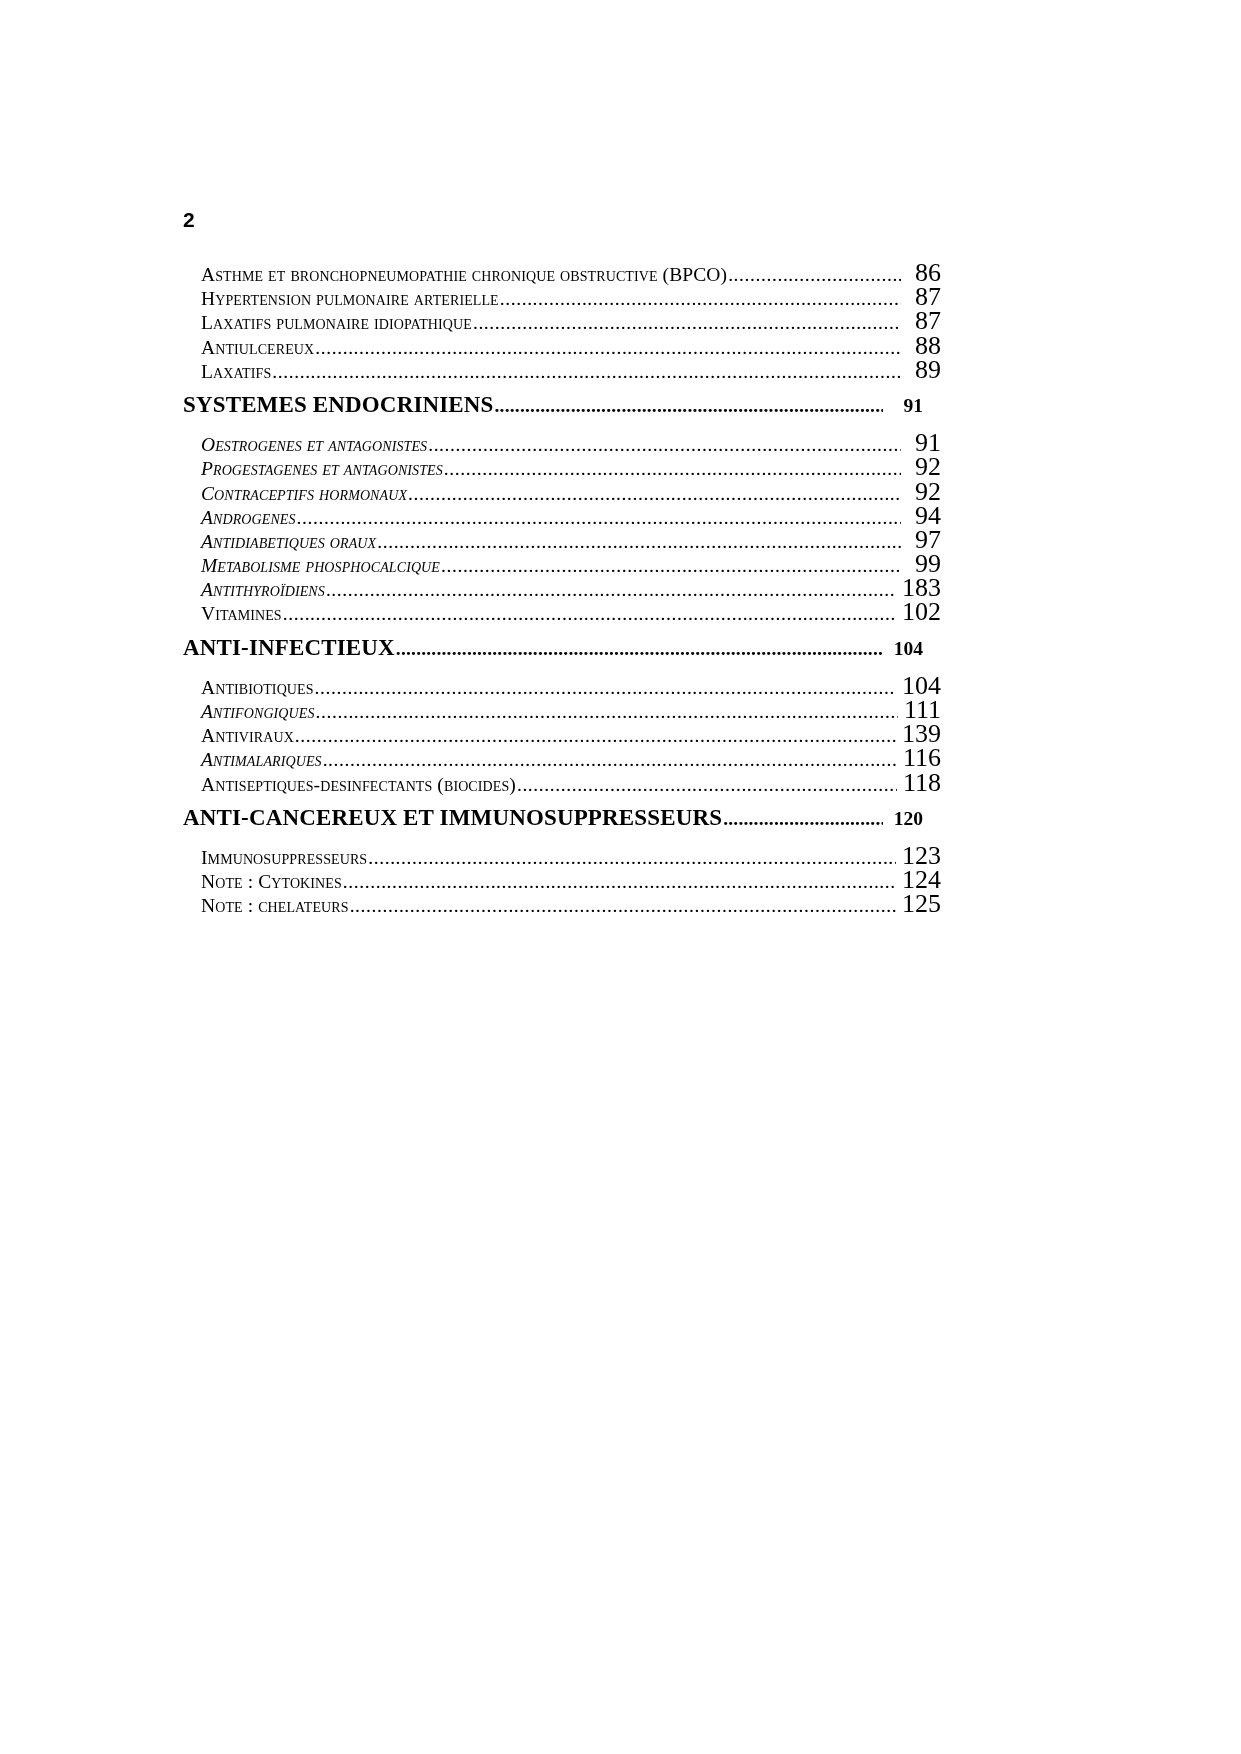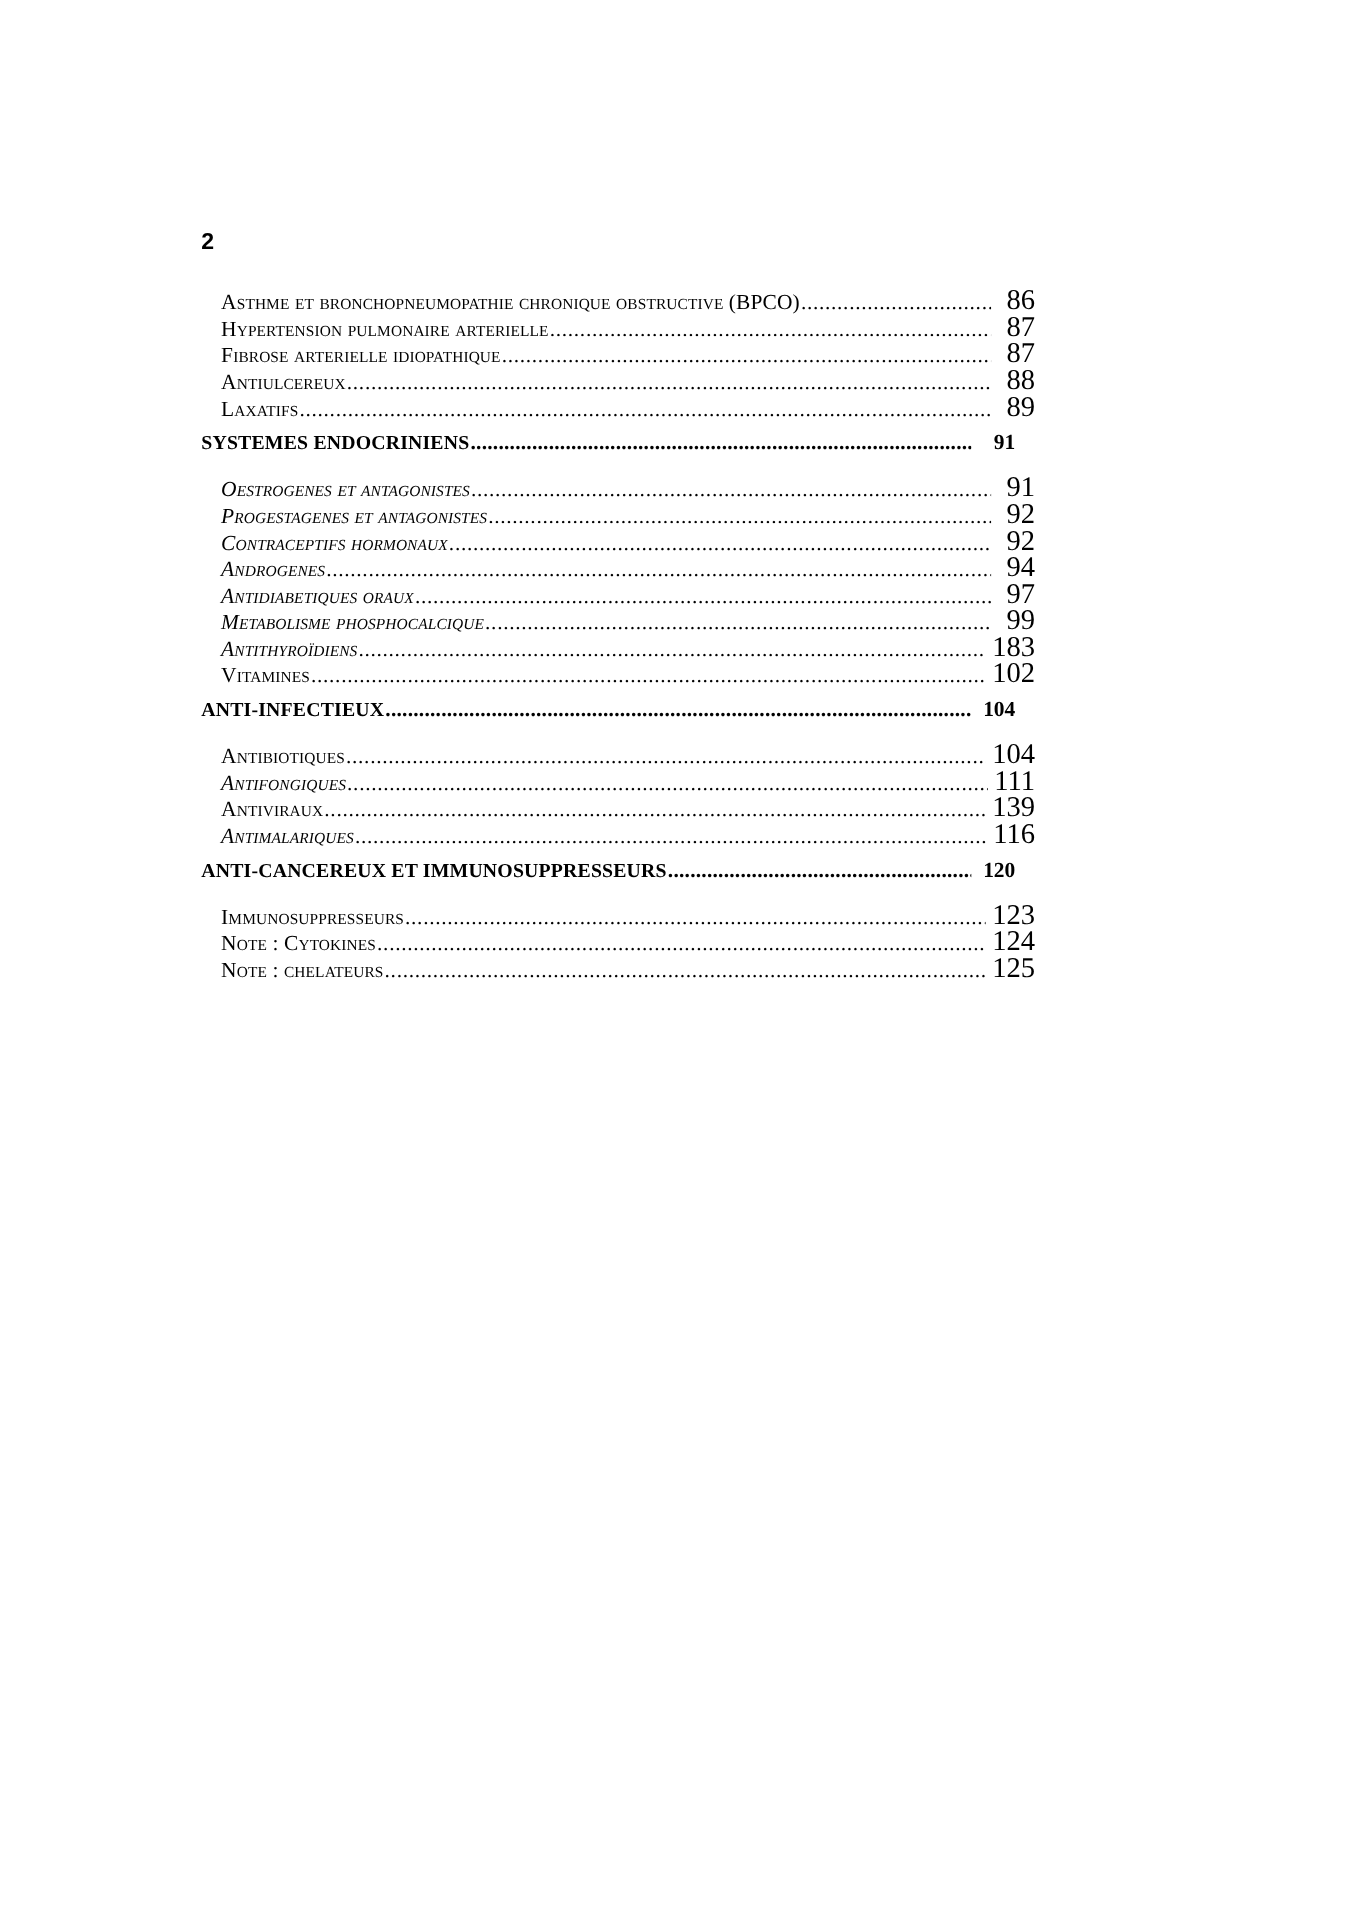--- a/index.html
+++ b/index.html
@@ -60,21 +60,21 @@
     font-style: italic;
   }
   
   .lvl1 {
     height: 24.2px;
     margin-top: 13px;
     margin-bottom: 12px;
   }
   .lvl1 .label {
     font-weight: bold;
-    font-size: 18px;
+    font-size: 23px;
     letter-spacing: .15px;
   }
   .lvl1 .num {
     font-weight: bold;
     font-size: 19.5px;
   }
   .label {
     flex: 0 0 auto;
   }
   .leader {
@@ -118,21 +118,21 @@
         <span class="label">Asthme et bronchopneumopathie chronique obstructive (BPCO)</span>
         <span class="leader"></span>
         <span class="num">86</span>
       </div>
       <div class="toc-row lvl2">
         <span class="label">Hypertension pulmonaire arterielle</span>
         <span class="leader"></span>
         <span class="num">87</span>
       </div>
       <div class="toc-row lvl2">
-        <span class="label">Fibrose arterielle idiopathique</span>
+        <span class="label">Laxatifs pulmonaire idiopathique</span>
         <span class="leader"></span>
         <span class="num">87</span>
       </div>
       <div class="toc-row lvl2">
         <span class="label">Antiulcereux</span>
         <span class="leader"></span>
         <span class="num">88</span>
       </div>
       <div class="toc-row lvl2">
         <span class="label">Laxatifs</span>
@@ -202,20 +202,25 @@
       <div class="toc-row lvl2">
         <span class="label">Antiviraux</span>
         <span class="leader"></span>
         <span class="num">139</span>
       </div>
       <div class="toc-row lvl2 italic">
         <span class="label">Antimalariques</span>
         <span class="leader"></span>
         <span class="num">116</span>
       </div>
+      <div class="toc-row lvl2">
+        <span class="label">Antiseptiques-desinfectants (biocides)</span>
+        <span class="leader"></span>
+        <span class="num">118</span>
+      </div>
       <div class="toc-row lvl1">
         <span class="label">ANTI-CANCEREUX ET IMMUNOSUPPRESSEURS</span>
         <span class="leader"></span>
         <span class="num">120</span>
       </div>
       <div class="toc-row lvl2">
         <span class="label">Immunosuppresseurs</span>
         <span class="leader"></span>
         <span class="num">123</span>
       </div>

